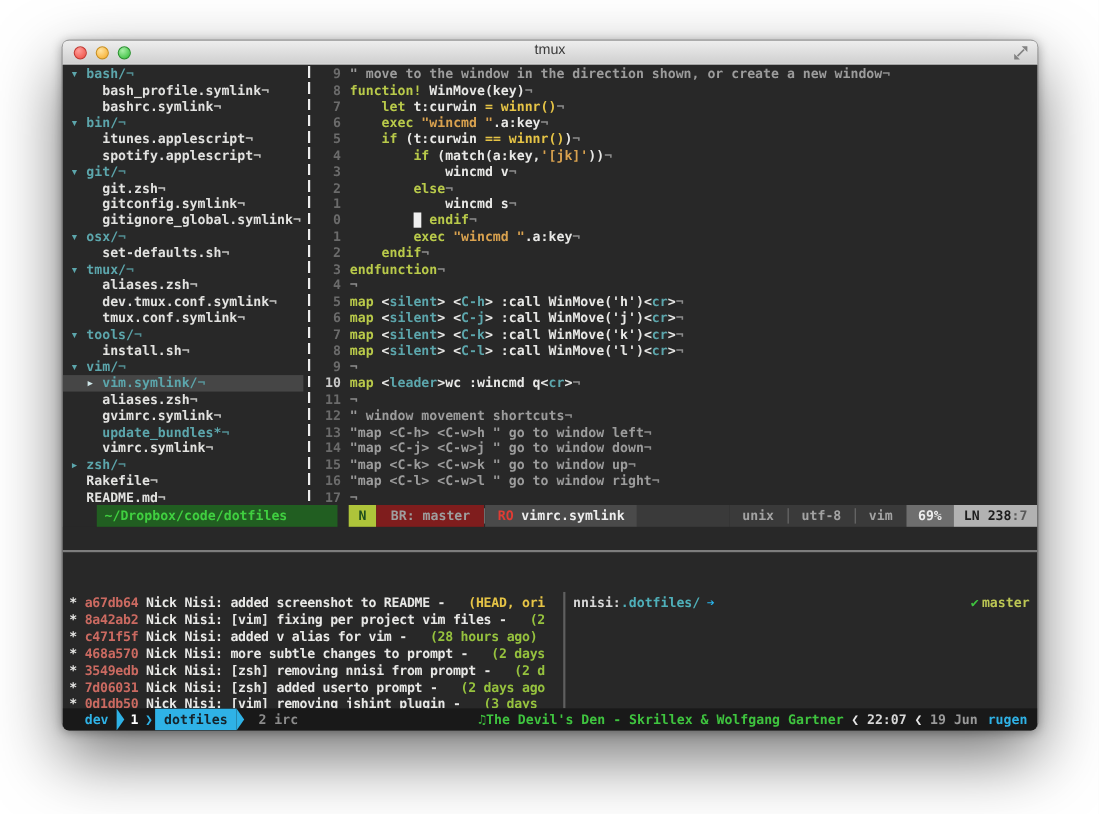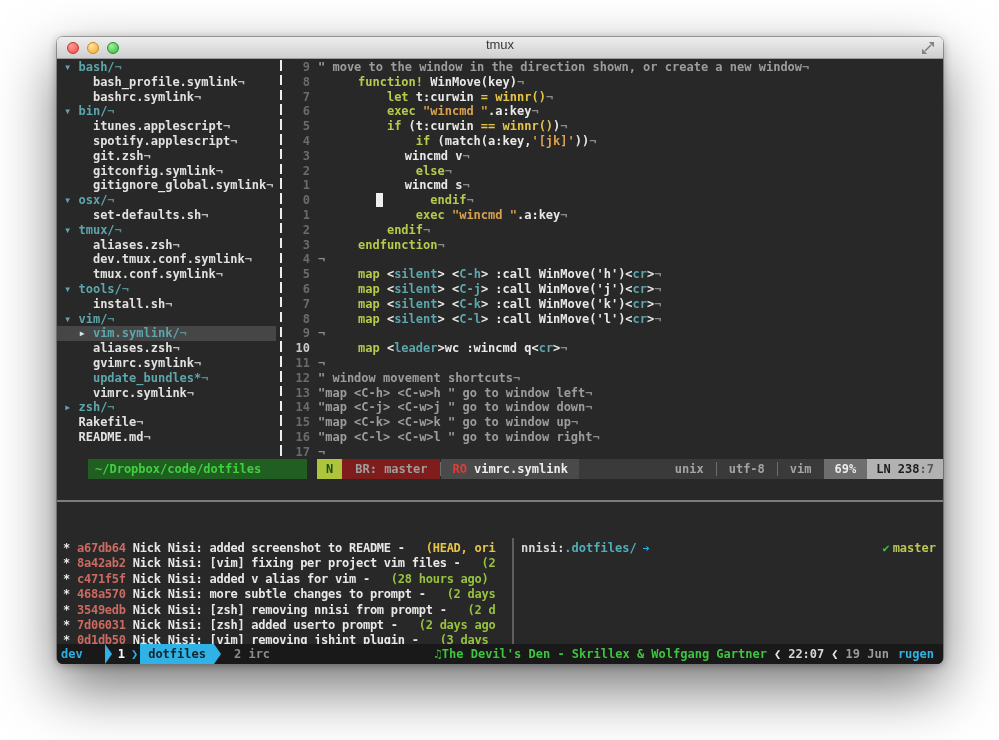--- a/index.html
+++ b/index.html
@@ -24,21 +24,21 @@
   .trow{height:14.81px;line-height:14.81px;white-space:pre;padding-left:7px;overflow:hidden;}
   .trow.hl{background:#464646;}
   .vsplit{width:10px;position:relative;}
   .vsplit::before{content:"";position:absolute;left:4px;top:1px;bottom:0;width:2px;
       background:repeating-linear-gradient(180deg,#ededed 0 10.5px,rgba(0,0,0,0) 10.5px 14.81px);}
   .code{flex:1;padding-top:1px;overflow:hidden;}
   .crow{display:flex;height:14.81px;line-height:14.81px;white-space:pre;overflow:hidden;}
   .lnum{flex:none;width:24px;text-align:right;padding-right:8px;color:#6b6b6b;}
   .lnum.bright{color:#cacaca;}
   
-  .c-kw{color:#b9ca4a;margin-left:40px;}
+  .c-kw{color:#b9ca4a;}
   .c-str{color:#d9a24f;}
   .c-yel{color:#e6c446;}
   .c-teal{color:#5ca6ac;}
   .c-plain{color:#e8e8e6;}
   .c-comment{color:#9c9c9c;}
   .c-eol{color:#8b8b8b;}
   .c-red{color:#cb6a61;}
   .c-green{color:#96c23e;}
   .c-file{color:#e2e2e0;}
   .c-cursor{background:#f0f0f0;color:#282828;}
@@ -71,21 +71,21 @@
   .shellpane{flex:1;padding:3px 7px 0 7px;overflow:hidden;}
   .promptline{display:flex;justify-content:space-between;height:15.4px;line-height:15.4px;white-space:pre;}
   .sh-host{color:#d8d8d8;}
   .sh-colon{color:#d8d8d8;}
   .sh-cwd{color:#4fb0ba;}
   .sh-arrow{color:#29b3ea;margin-left:6px;}
   .sh-check{color:#3fc43f;margin-right:3px;}
   .sh-branch{color:#bcc654;}
   
   .tmuxbar{height:20px;background:#191919;display:flex;align-items:center;overflow:hidden;}
-  .tm-session{color:#2fb2e6;padding-left:4px;margin-right:22px;}
+  .tm-session{color:#2fb2e6;padding-left:20px;margin-right:7px;}
   .pl-tri{width:0;height:0;border-top:10px solid rgba(0,0,0,0);border-bottom:10px solid rgba(0,0,0,0);border-left:7px solid #2fb2e6;}
   .pl-idx{color:#ffffff;padding:0 6px;}
   .pl-chev{color:#2fb2e6;padding-right:2px;}
   .pl-name{background:#2fb2e6;color:#15232a;padding:0 8px;height:20px;line-height:20px;}
   .tm-win2{color:#8c8c8c;margin-left:13px;}
   .tm-right{margin-left:auto;display:flex;align-items:center;padding-right:9px;}
   .tm-music{color:#3fc43f;}
   .tm-sep{color:#e6e6e6;font-weight:normal;margin:0 7px;}
   .tm-time{color:#d6d6d6;}
   .tm-date{color:#9a9a9a;}
@@ -116,20 +116,21 @@
     <div class="term">
 
       <div class="toprow">
         <div class="tree">
             <div class="trow"><span class="c-teal">▾ </span><span class="c-teal">bash/</span><span class="c-teal eol-dim">¬</span></div>
             <div class="trow"><span>    </span><span class="c-file">bash_profile.symlink</span><span class="c-file eol-dim">¬</span></div>
             <div class="trow"><span>    </span><span class="c-file">bashrc.symlink</span><span class="c-file eol-dim">¬</span></div>
             <div class="trow"><span class="c-teal">▾ </span><span class="c-teal">bin/</span><span class="c-teal eol-dim">¬</span></div>
             <div class="trow"><span>    </span><span class="c-file">itunes.applescript</span><span class="c-file eol-dim">¬</span></div>
             <div class="trow"><span>    </span><span class="c-file">spotify.applescript</span><span class="c-file eol-dim">¬</span></div>
+            <div class="trow"><span class="c-teal">▾ </span><span class="c-teal">git/</span><span class="c-teal eol-dim">¬</span></div>
             <div class="trow"><span>    </span><span class="c-file">git.zsh</span><span class="c-file eol-dim">¬</span></div>
             <div class="trow"><span>    </span><span class="c-file">gitconfig.symlink</span><span class="c-file eol-dim">¬</span></div>
             <div class="trow"><span>    </span><span class="c-file">gitignore_global.symlink</span><span class="c-file eol-dim">¬</span></div>
             <div class="trow"><span class="c-teal">▾ </span><span class="c-teal">osx/</span><span class="c-teal eol-dim">¬</span></div>
             <div class="trow"><span>    </span><span class="c-file">set-defaults.sh</span><span class="c-file eol-dim">¬</span></div>
             <div class="trow"><span class="c-teal">▾ </span><span class="c-teal">tmux/</span><span class="c-teal eol-dim">¬</span></div>
             <div class="trow"><span>    </span><span class="c-file">aliases.zsh</span><span class="c-file eol-dim">¬</span></div>
             <div class="trow"><span>    </span><span class="c-file">dev.tmux.conf.symlink</span><span class="c-file eol-dim">¬</span></div>
             <div class="trow"><span>    </span><span class="c-file">tmux.conf.symlink</span><span class="c-file eol-dim">¬</span></div>
             <div class="trow"><span class="c-teal">▾ </span><span class="c-teal">tools/</span><span class="c-teal eol-dim">¬</span></div>

